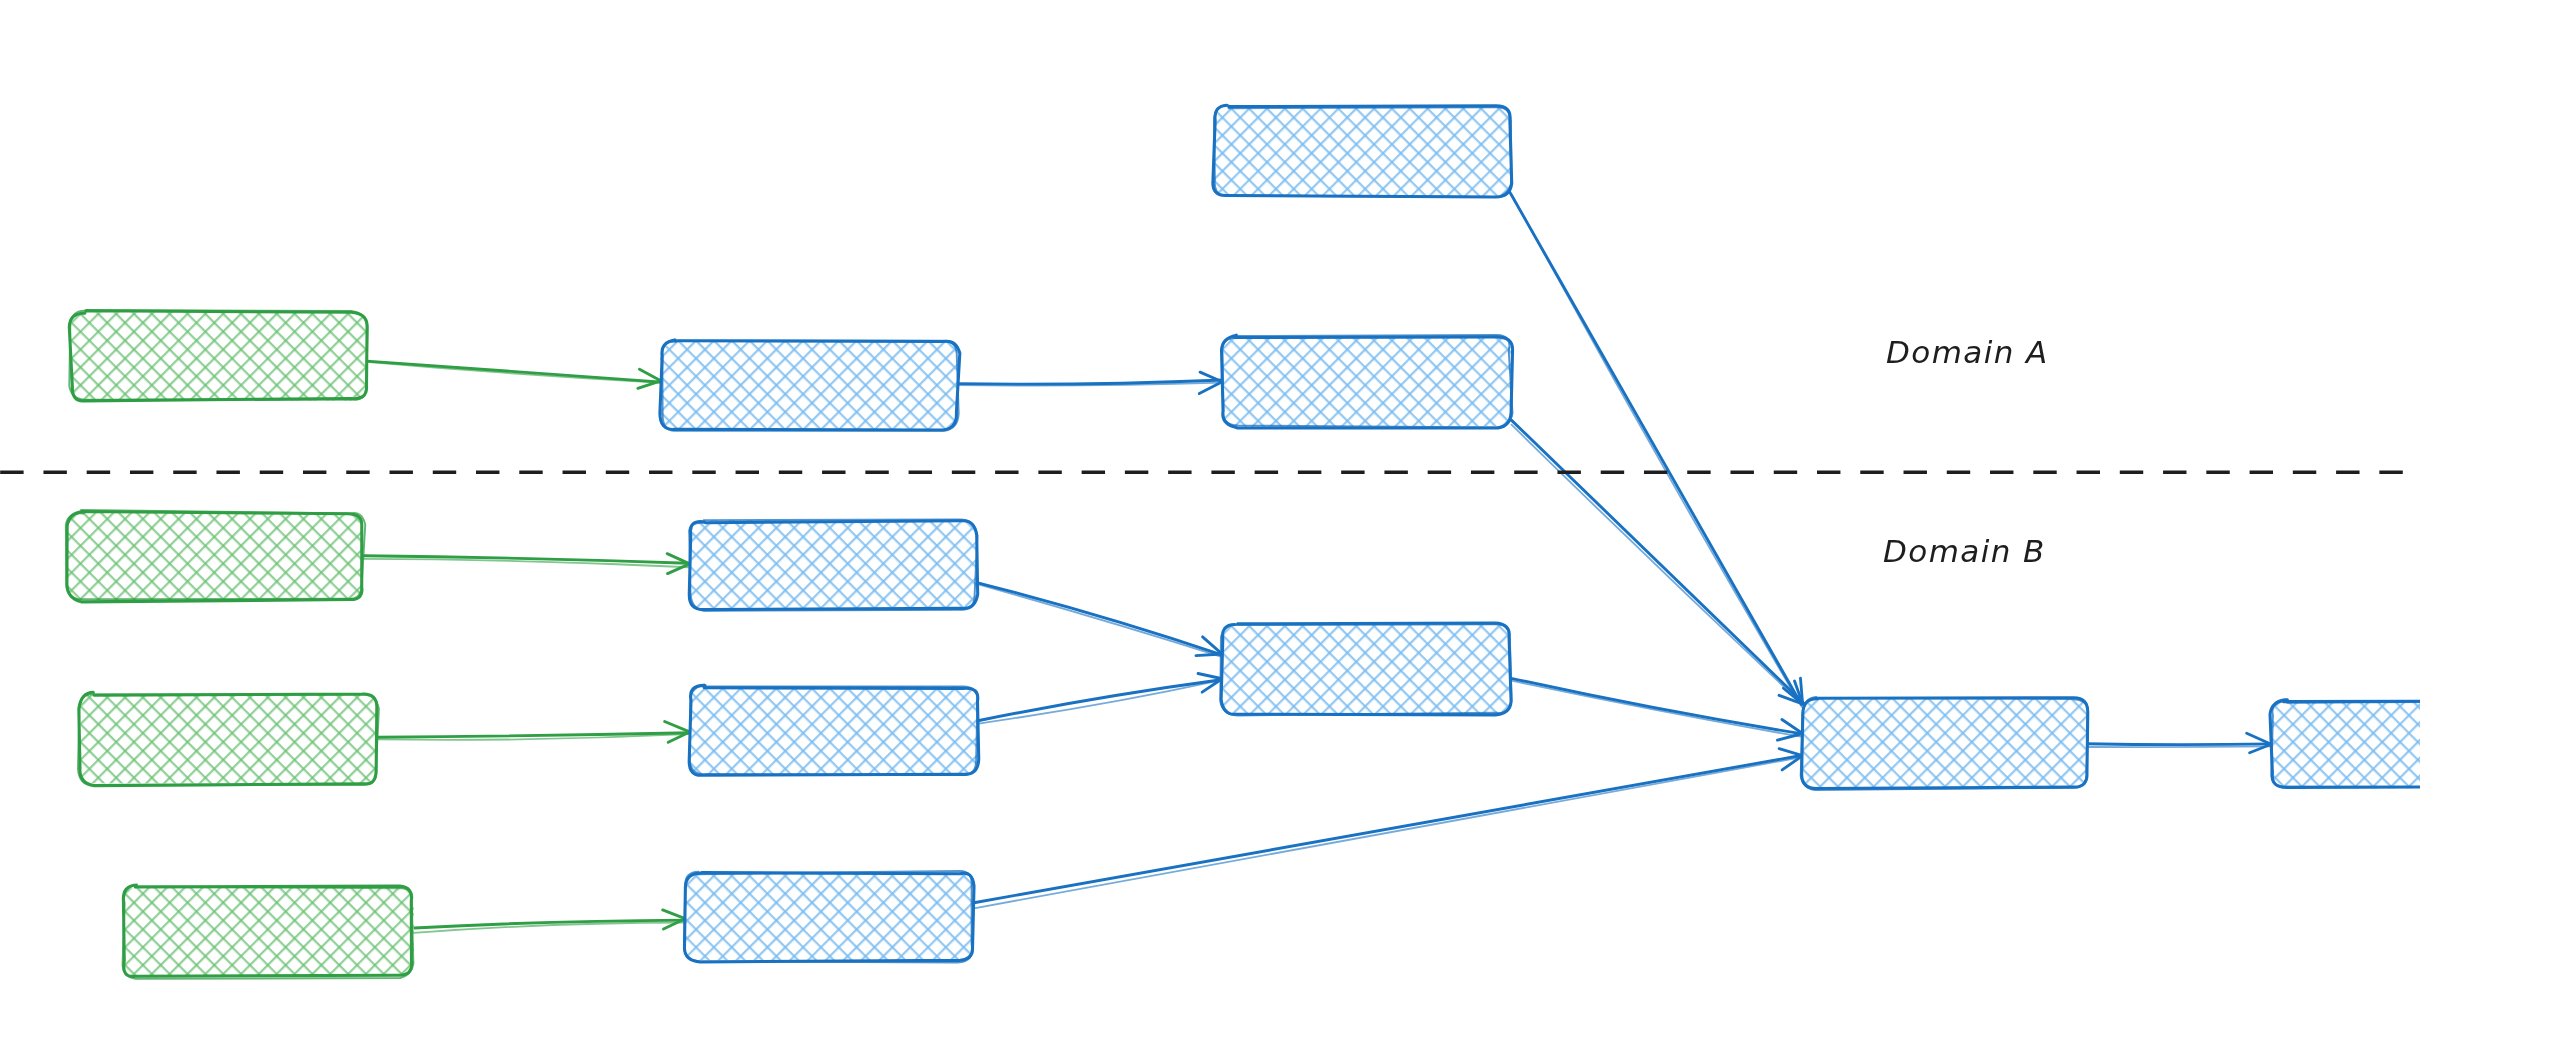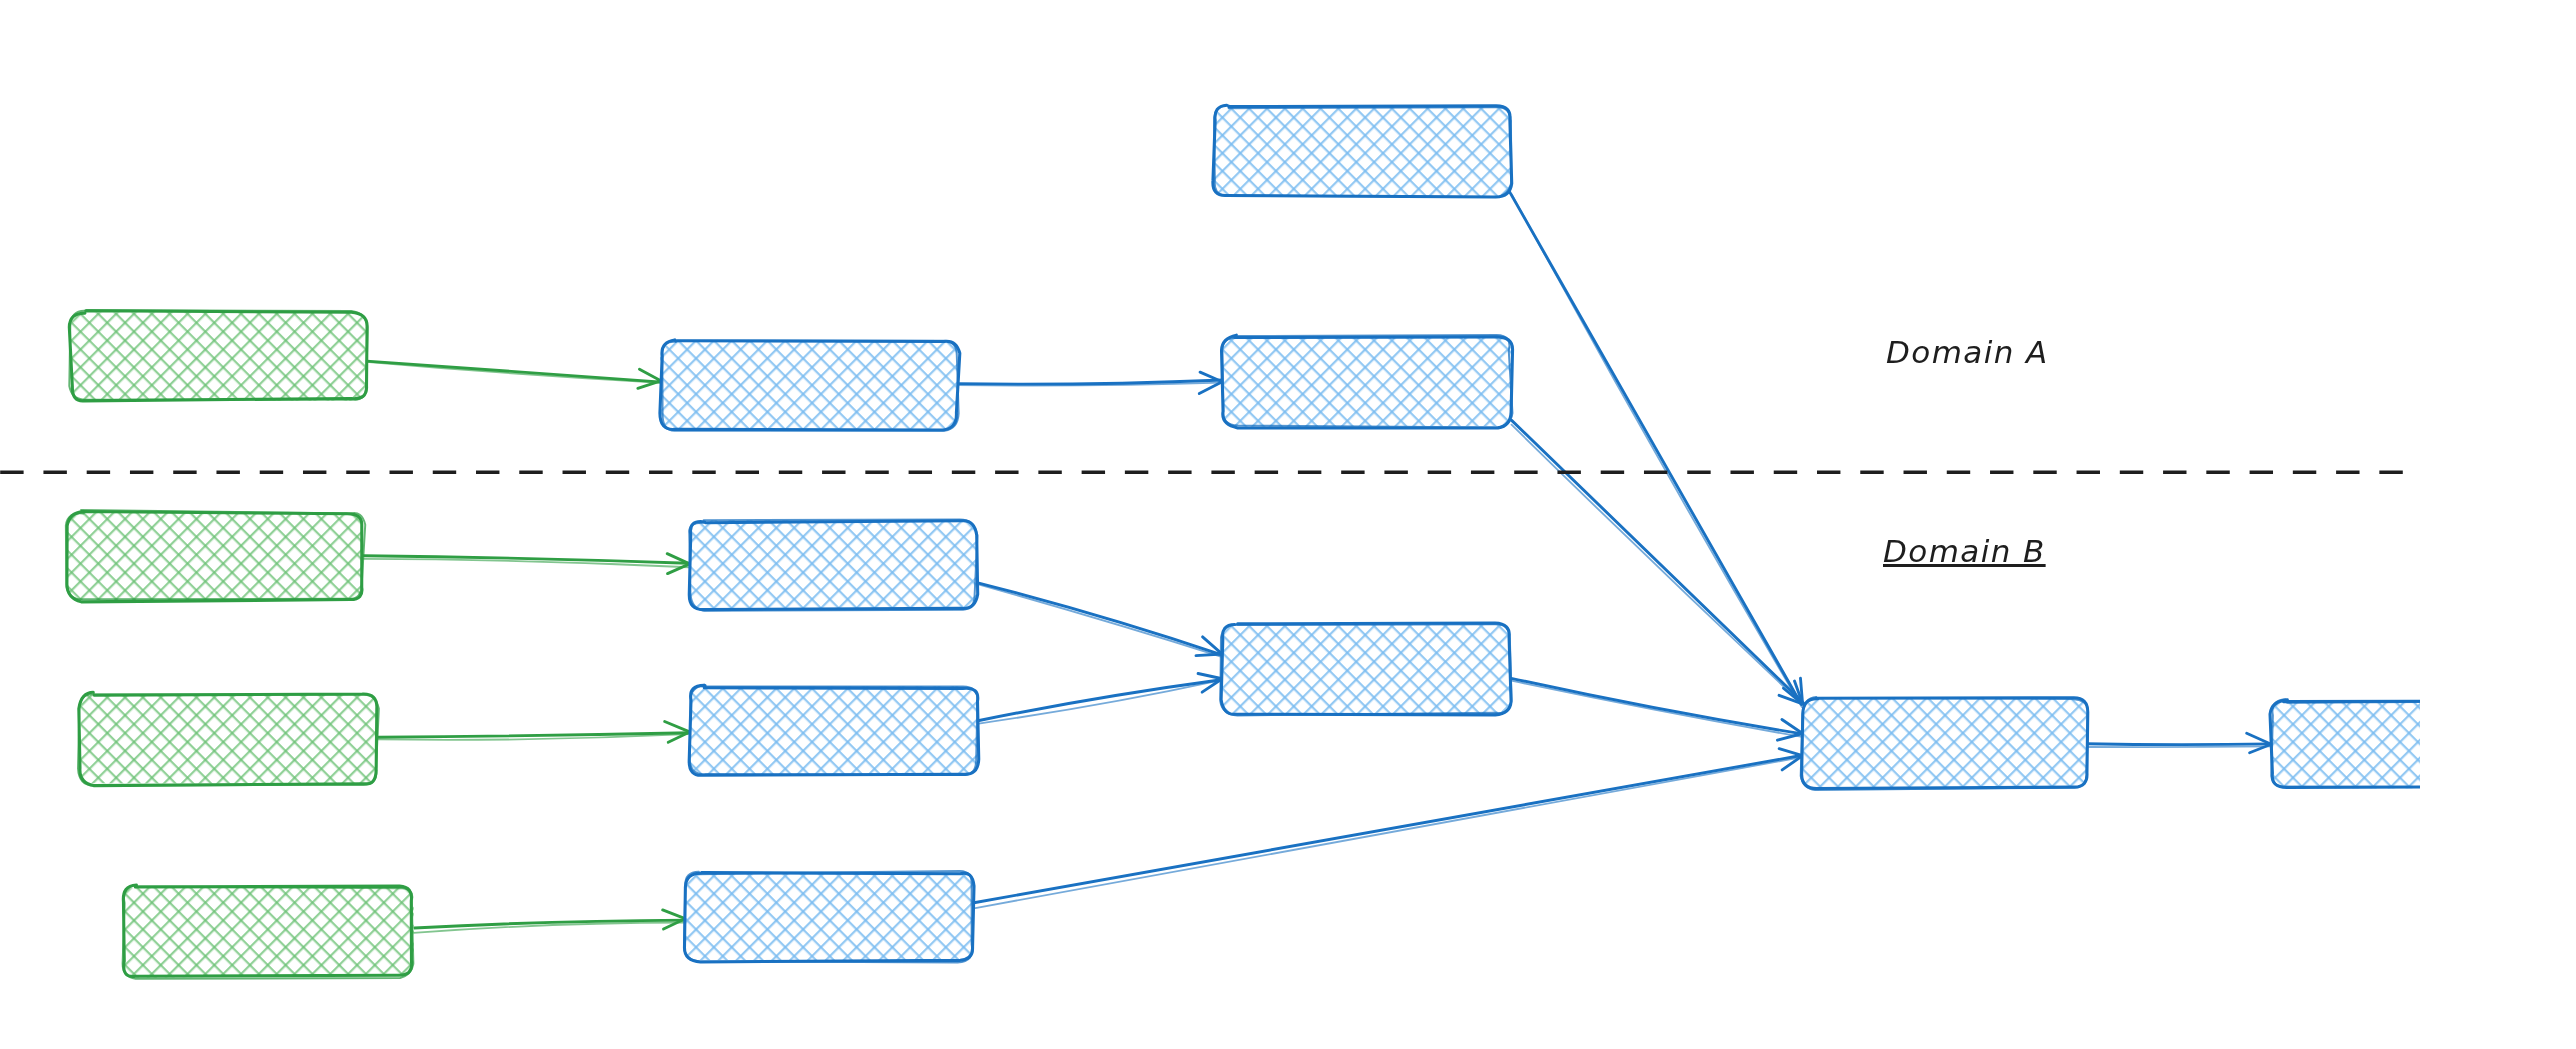--- a/index.html
+++ b/index.html
@@ -30,21 +30,21 @@
     font-family: "DejaVu Sans", "Liberation Sans", sans-serif;
     font-size: 31px;
     font-style: italic;
     font-weight: 400;
     color: #1e1e1e;
     letter-spacing: 1.4px;
     white-space: nowrap;
     user-select: none;
   }
   #domain-a-label { left: 1886px; top: 334px; }
-  #domain-b-label { left: 1883px; top: 533px; text-decoration: underline; }
+  #domain-b-label { left: 1883px; top: 533px; }
 </style>
 </head>
 <body>
 
 <div id="canvas">
 
   <svg id="diagram-svg" viewBox="0 0 2858 1164" xmlns="http://www.w3.org/2000/svg">
     <defs>
       <pattern id="hatch-green" patternUnits="userSpaceOnUse" width="14" height="14" patternTransform="rotate(45)">
         <rect width="14" height="14" fill="#ffffff"></rect>

